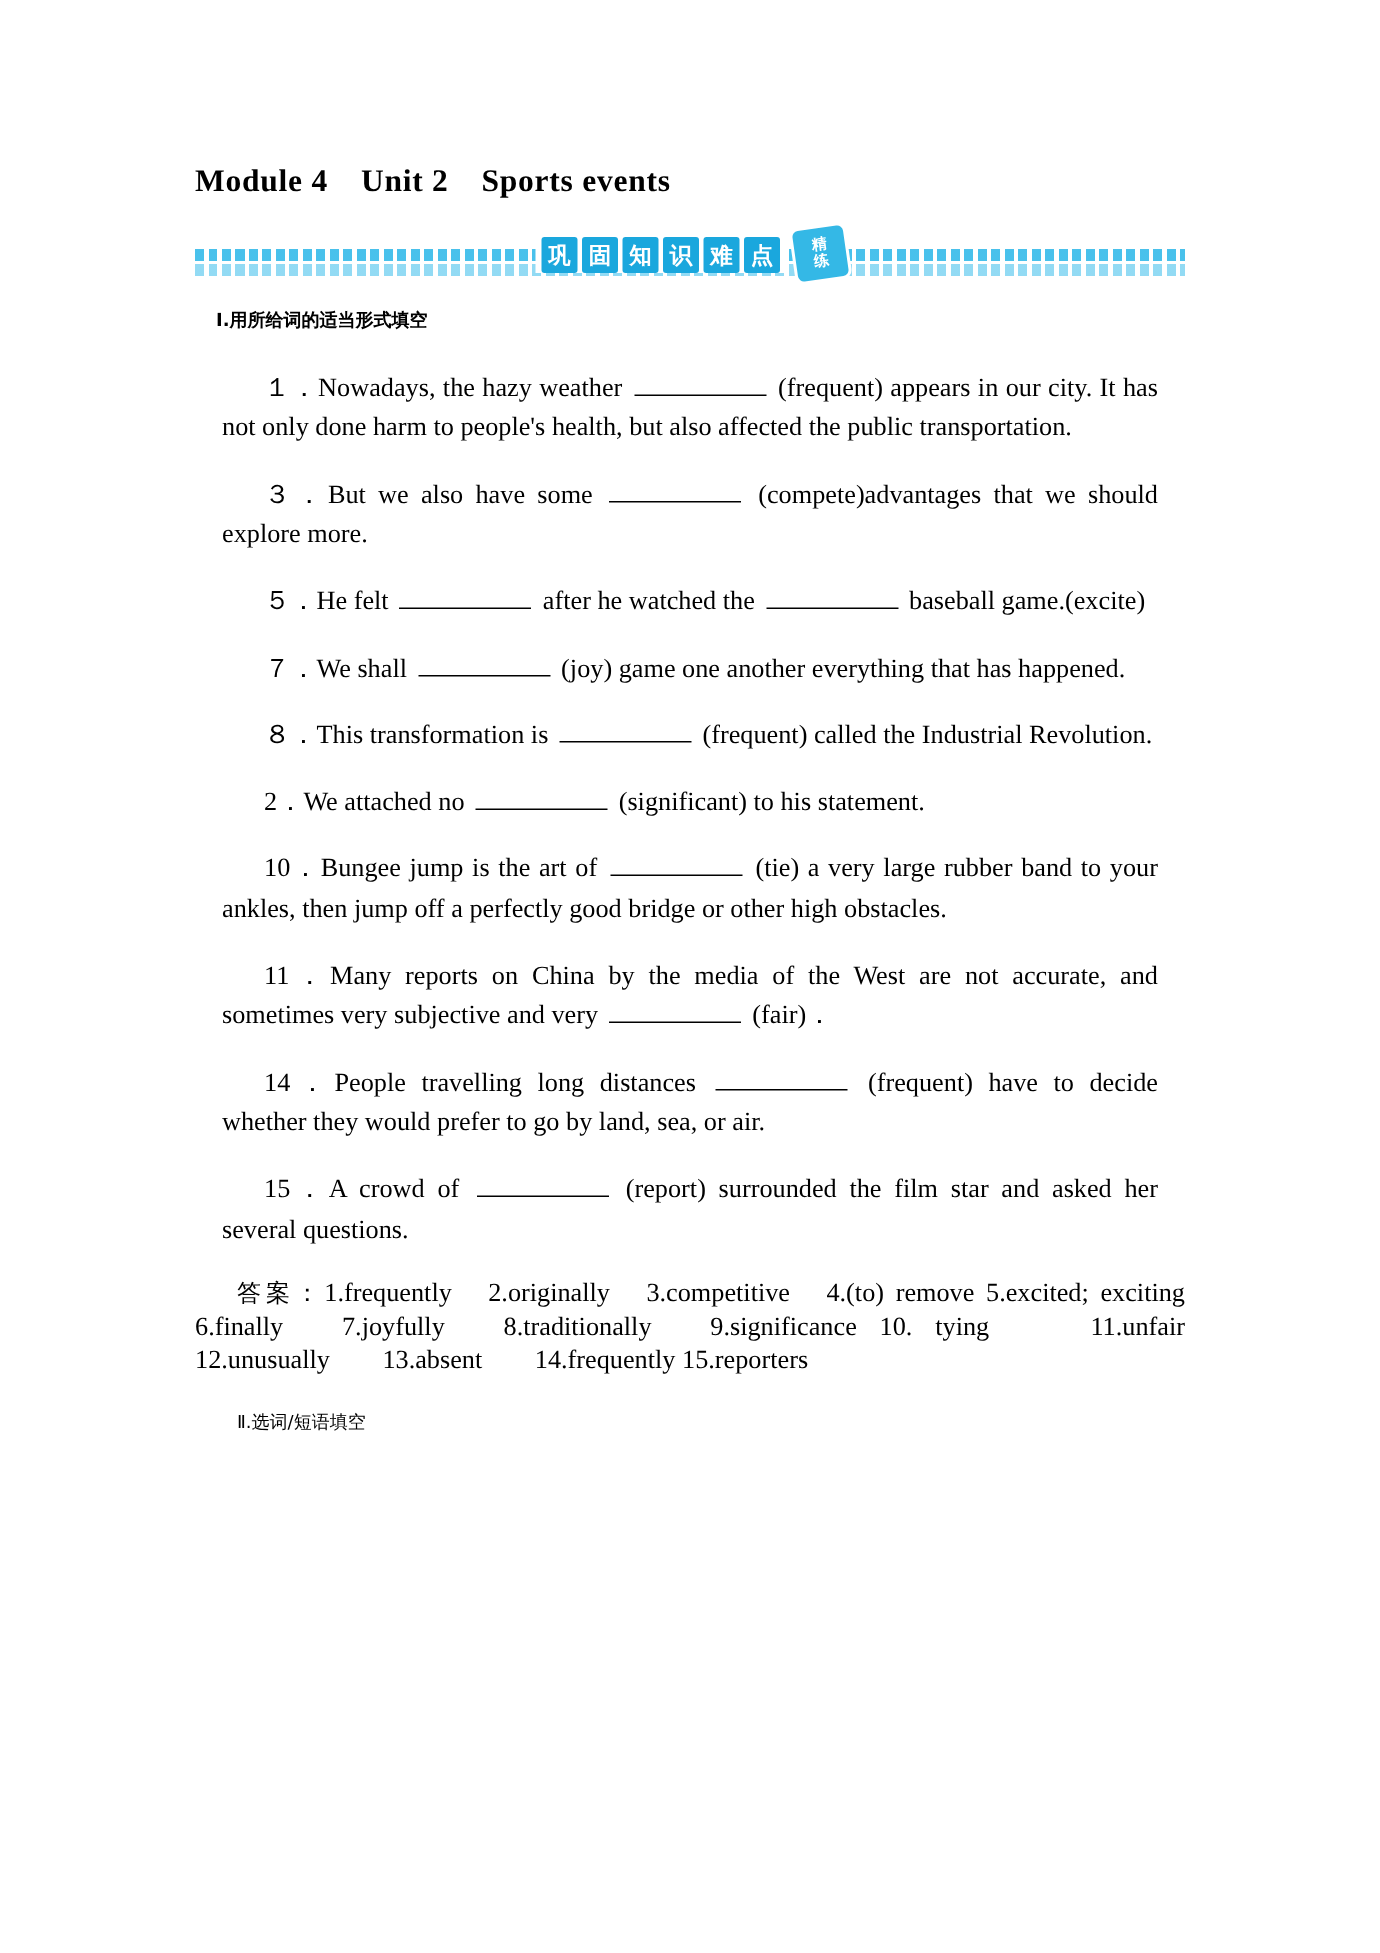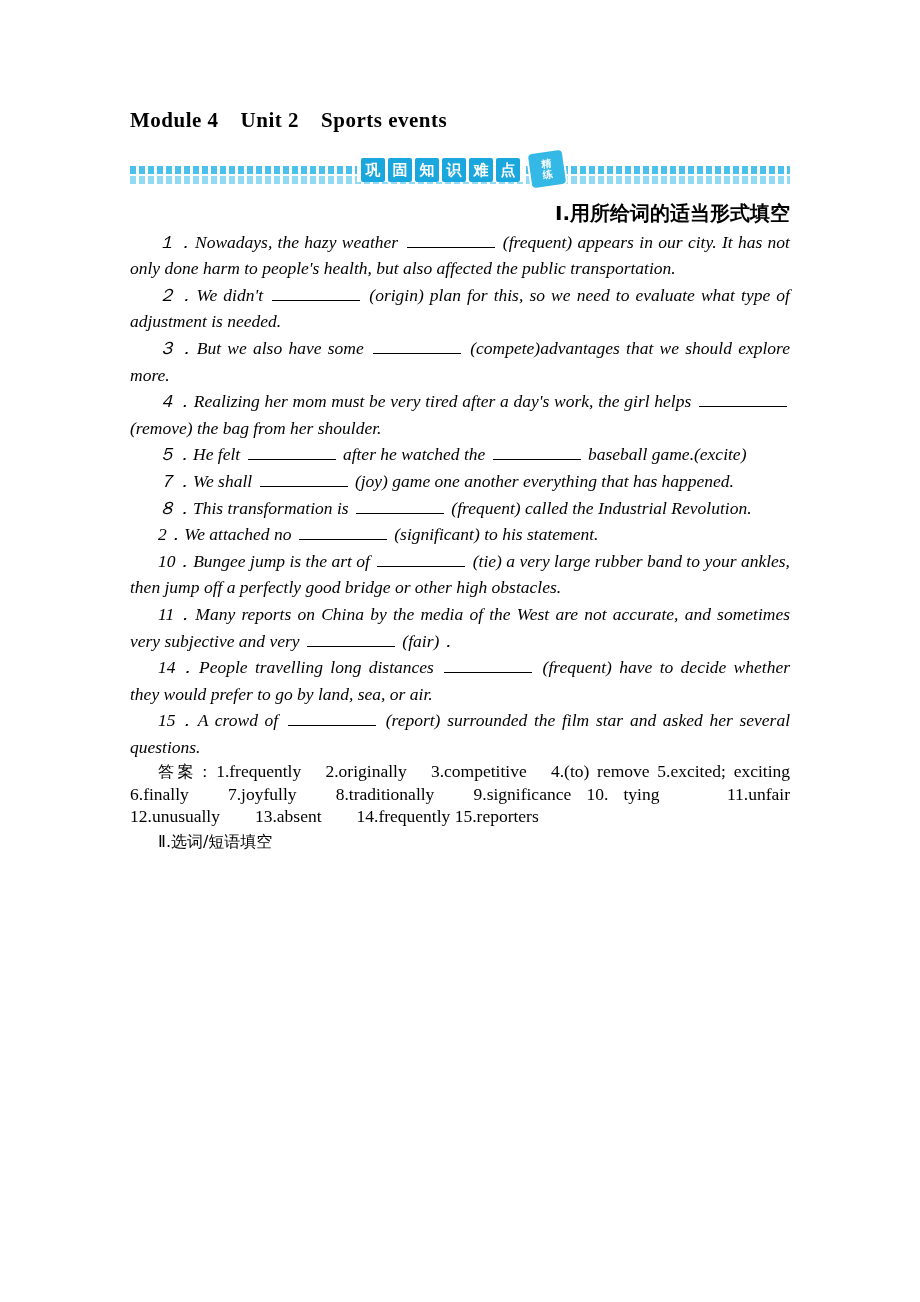--- a/index.html
+++ b/index.html
@@ -100,35 +100,33 @@
   .content {
     position: absolute;
     left: 130px;
     top: 200px;
     width: 660px;
     font-size: 17.5px;
     line-height: 26.6px;
   }
   .section-head {
     font-family: "DejaVu Sans", sans-serif;
-    font-size: 20px;
+    font-size: 12px;
     font-weight: bold;
     margin: 0 0 2px 0;
     padding-left: 14px;
-    text-align: right;
   }
   .q {
-    margin: 0;
+    margin: 18px;
     text-align: justify;
     text-justify: inter-word;
     text-indent: 28px;
     font-family: "Liberation Serif", serif;
     font-size: 17.5px;
     line-height: 26.6px;
-    font-style: italic;
   }
   .blank {
     display: inline-block;
     min-width: 88px;
     border-bottom: 1px solid #000;
     height: 16px;
     vertical-align: baseline;
     margin: 0 3px;
   }
   .answers {
@@ -137,24 +135,24 @@
     text-indent: 28px;
     font-size: 17.5px;
     line-height: 22px;
   }
   .answers .lbl {
     font-family: "DejaVu Sans", sans-serif;
     font-size: 16px;
   }
   .sec2 {
     font-family: "DejaVu Sans", sans-serif;
-    font-size: 16px;
+    font-size: 12px;
     font-weight: normal;
     padding-left: 28px;
-    margin-top: 2px;
+    margin-top: 18px;
   }
 </style>
 </head>
 <body>
 
 <div class="page">
 
   <div class="title">
     <span>Module 4</span><span class="sp"></span><span>Unit 2</span><span class="sp"></span><span>Sports events</span>
   </div>
@@ -175,25 +173,23 @@
       <span>练</span>
     </div>
   </div>
 
   <div class="content">
 
     <div class="section-head">Ⅰ.用所给词的适当形式填空</div>
 
     <p class="q"><span>１．Nowadays, the hazy weather </span><span class="blank"></span><span> (frequent) appears in our city. It has not only done harm to people's health, but also affected the public transportation.</span></p>
 
-    <p class="q"><span>２．We didn't </span><span class="blank"></span><span> (origin) plan for this, so we need to evaluate what type of adjustment is needed.</span></p>
 
     <p class="q"><span>３．But we also have some </span><span class="blank"></span><span> (compete)advantages that we should explore more.</span></p>
 
-    <p class="q"><span>４．Realizing her mom must be very tired after a day's work, the girl helps </span><span class="blank"></span><span> (remove) the bag from her shoulder.</span></p>
 
     <p class="q"><span>５．He felt </span><span class="blank"></span><span> after he watched the </span><span class="blank"></span><span> baseball game.(excite)</span></p>
 
 
     <p class="q"><span>７．We shall </span><span class="blank"></span><span> (joy) game one another everything that has happened.</span></p>
 
     <p class="q"><span>８．This transformation is </span><span class="blank"></span><span> (frequent) called the Industrial Revolution.</span></p>
 
     <p class="q"><span>2．We attached no </span><span class="blank"></span><span> (significant) to his statement.</span></p>
 

